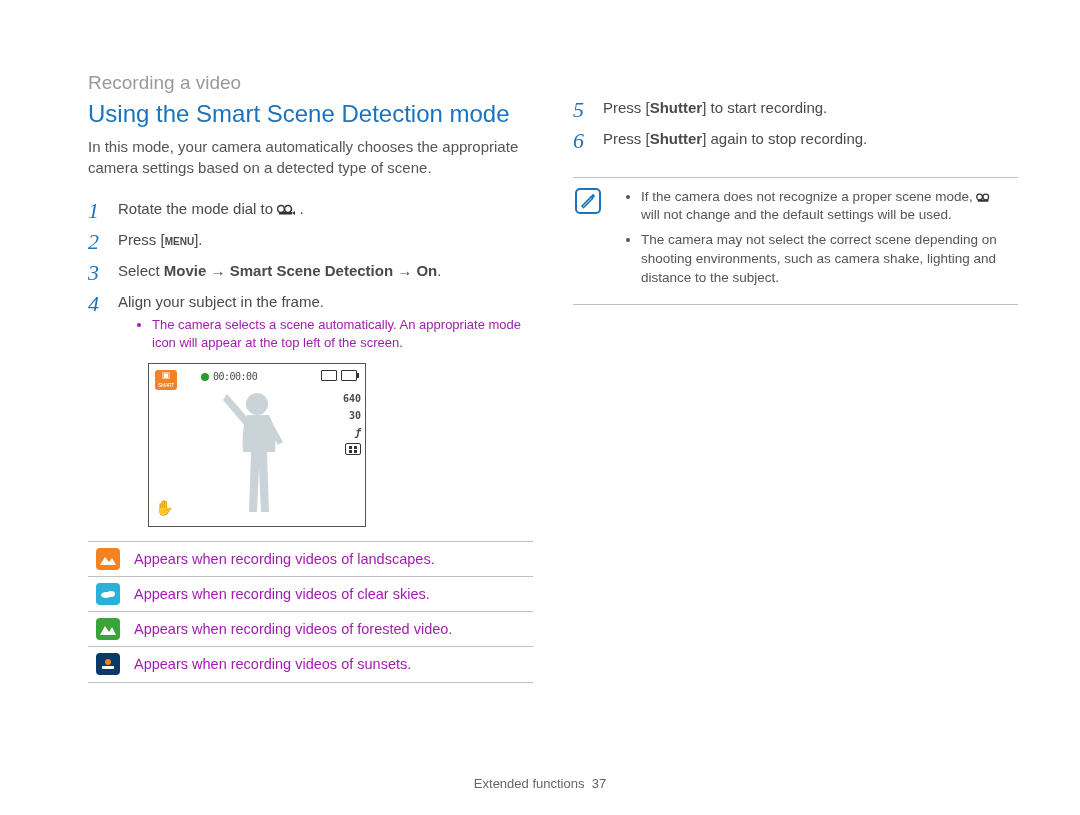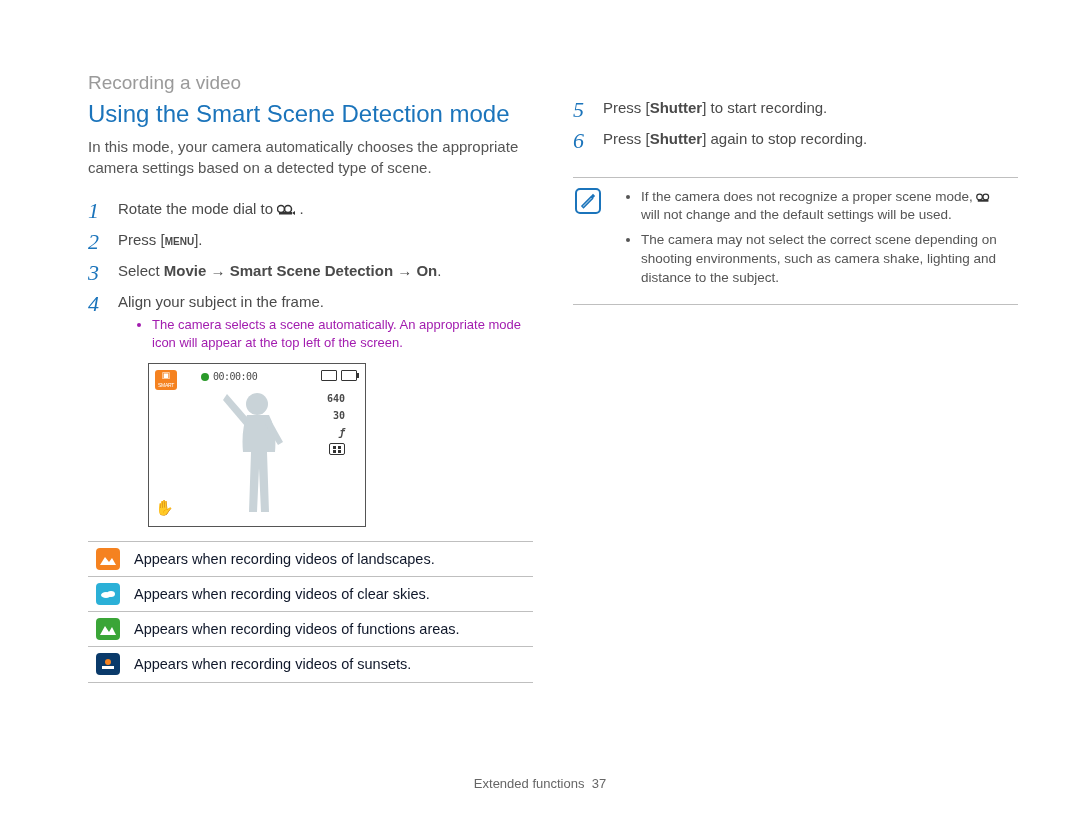--- a/index.html
+++ b/index.html
@@ -88,21 +88,21 @@
   }
   .card-icon, .batt-icon {
     width: 16px; height: 11px; border: 1.3px solid #333; border-radius: 1px;
     display: inline-block; position: relative;
   }
   .batt-icon::after {
     content: ""; position: absolute; right: -3px; top: 2px;
     width: 2px; height: 5px; background: #333;
   }
   .screen .right-stack {
-    position: absolute; top: 28px; right: 20px;
+    position: absolute; top: 28px; right: 4px;
     display: flex; flex-direction: column; align-items: flex-end; gap: 3px;
     font-family: monospace; font-size: 10px; font-weight: bold;
   }
   .screen .right-stack .box {
     width: 16px; height: 12px; border: 1.3px solid #333; border-radius: 2px;
     background:
       linear-gradient(#333,#333) 3px 2px / 3px 3px no-repeat,
       linear-gradient(#333,#333) 8px 2px / 3px 3px no-repeat,
       linear-gradient(#333,#333) 3px 6px / 3px 3px no-repeat,
       linear-gradient(#333,#333) 8px 6px / 3px 3px no-repeat,
@@ -114,21 +114,21 @@
   }
   .screen .silhouette {
     position: absolute; left: 62px; bottom: 4px;
   }
   .icon-table { width: 100%; border-collapse: collapse; margin-left: 0; }
   .icon-table td {
     border-top: 1px solid #bfbfbf;
     border-bottom: 1px solid #bfbfbf;
     padding: 7px 6px;
     font-size: 14.5px;
-    color: #0f172a;
+    color: #a21caf;
   }
   .icon-table td:first-child { width: 40px; text-align: center; padding: 5px 2px; }
   .scene-badge {
     display: inline-flex; width: 24px; height: 22px;
     border-radius: 4px; align-items: center; justify-content: center;
     color: #fff;
   }
   .bg-orange { background: #f58220; }
   .bg-cyan { background: #2bb0d7; }
   .bg-green { background: #3aa537; }
@@ -253,21 +253,21 @@
                 </svg>
               </span></td>
             <td>Appears when recording videos of clear skies.</td>
           </tr>
           <tr>
             <td><span class="scene-badge bg-green">
                 <svg width="16" height="12" viewBox="0 0 16 12">
                   <path d="M0 12 L5 3 L9 9 L12 4 L16 12 Z" fill="#fff"></path>
                 </svg>
               </span></td>
-            <td>Appears when recording videos of functions areas.</td>
+            <td>Appears when recording videos of forested video.</td>
           </tr>
           <tr>
             <td><span class="scene-badge bg-navy">
                 <svg width="16" height="14" viewBox="0 0 16 14">
                   <circle cx="8" cy="5" r="3" fill="#f58220"></circle>
                   <rect x="2" y="9" width="12" height="3" fill="#fff"></rect>
                 </svg>
               </span></td>
             <td>Appears when recording videos of sunsets.</td>
           </tr>

